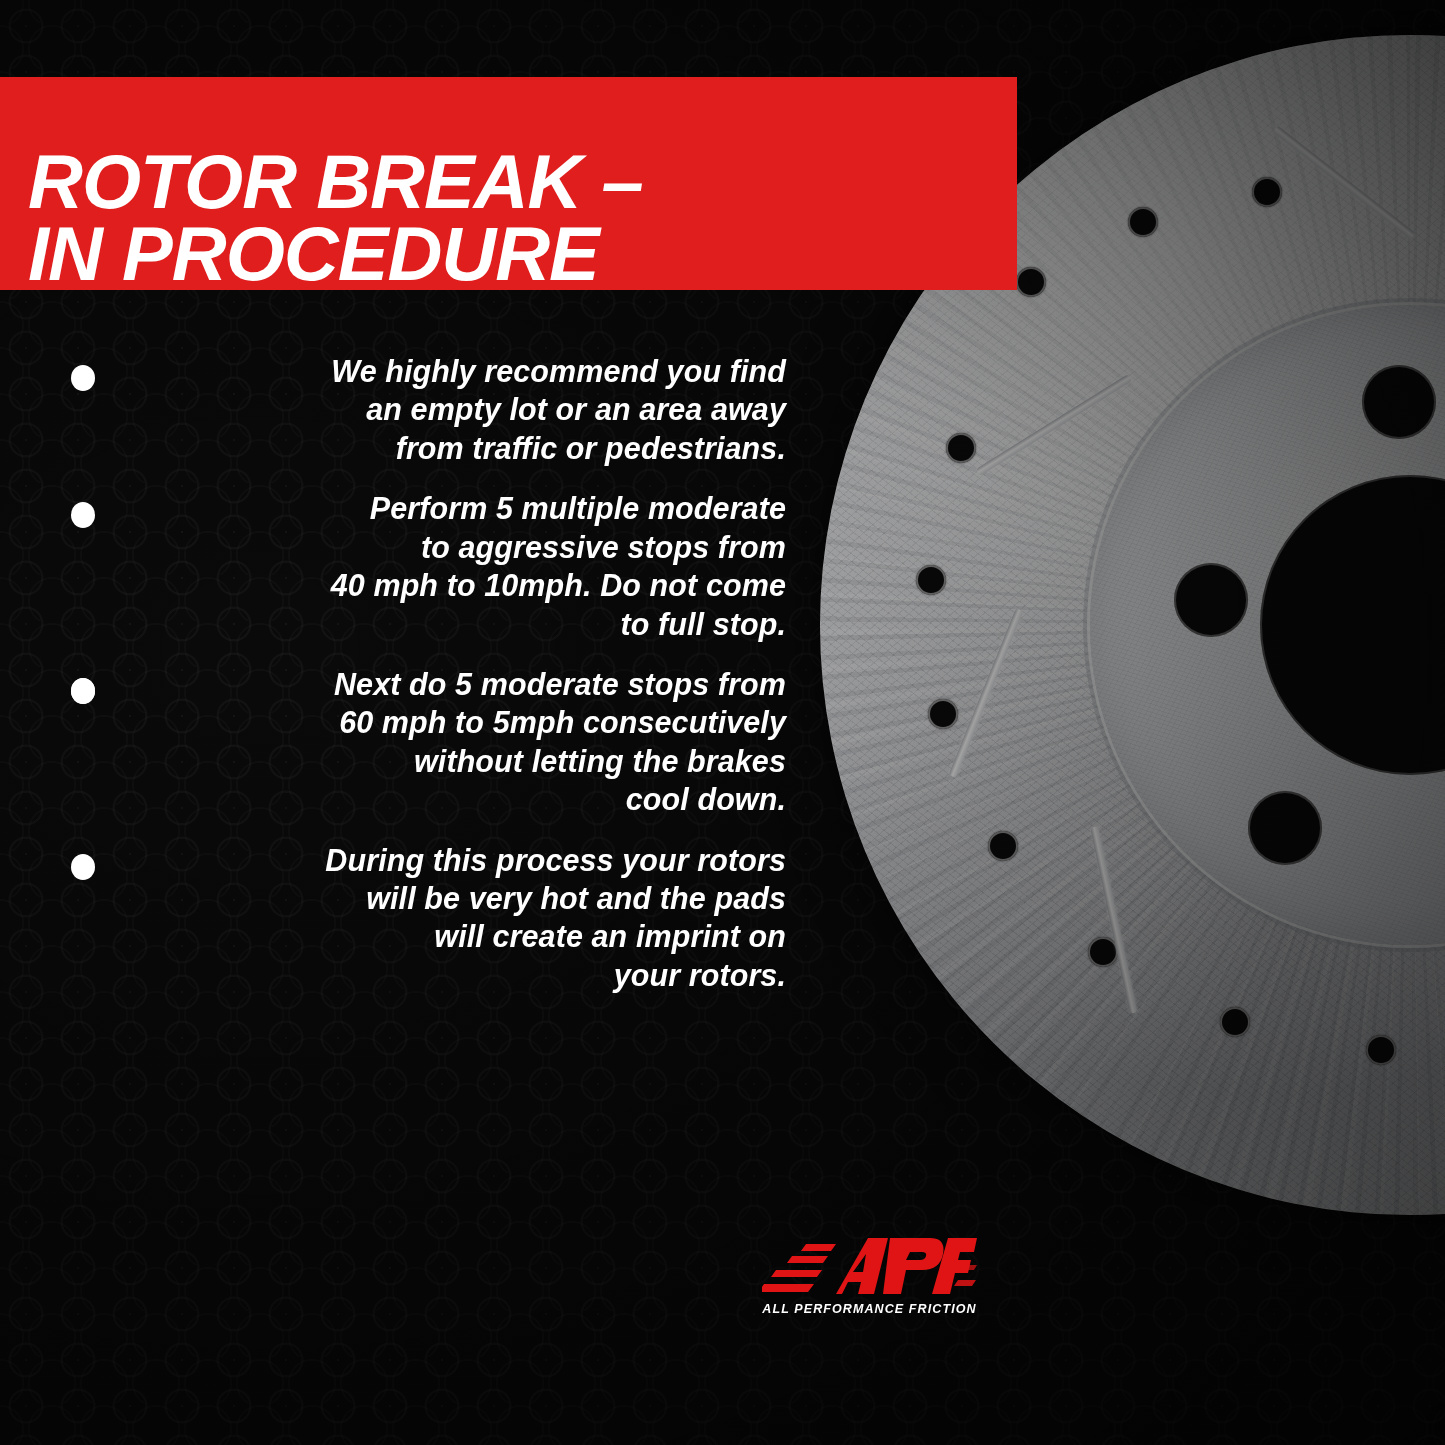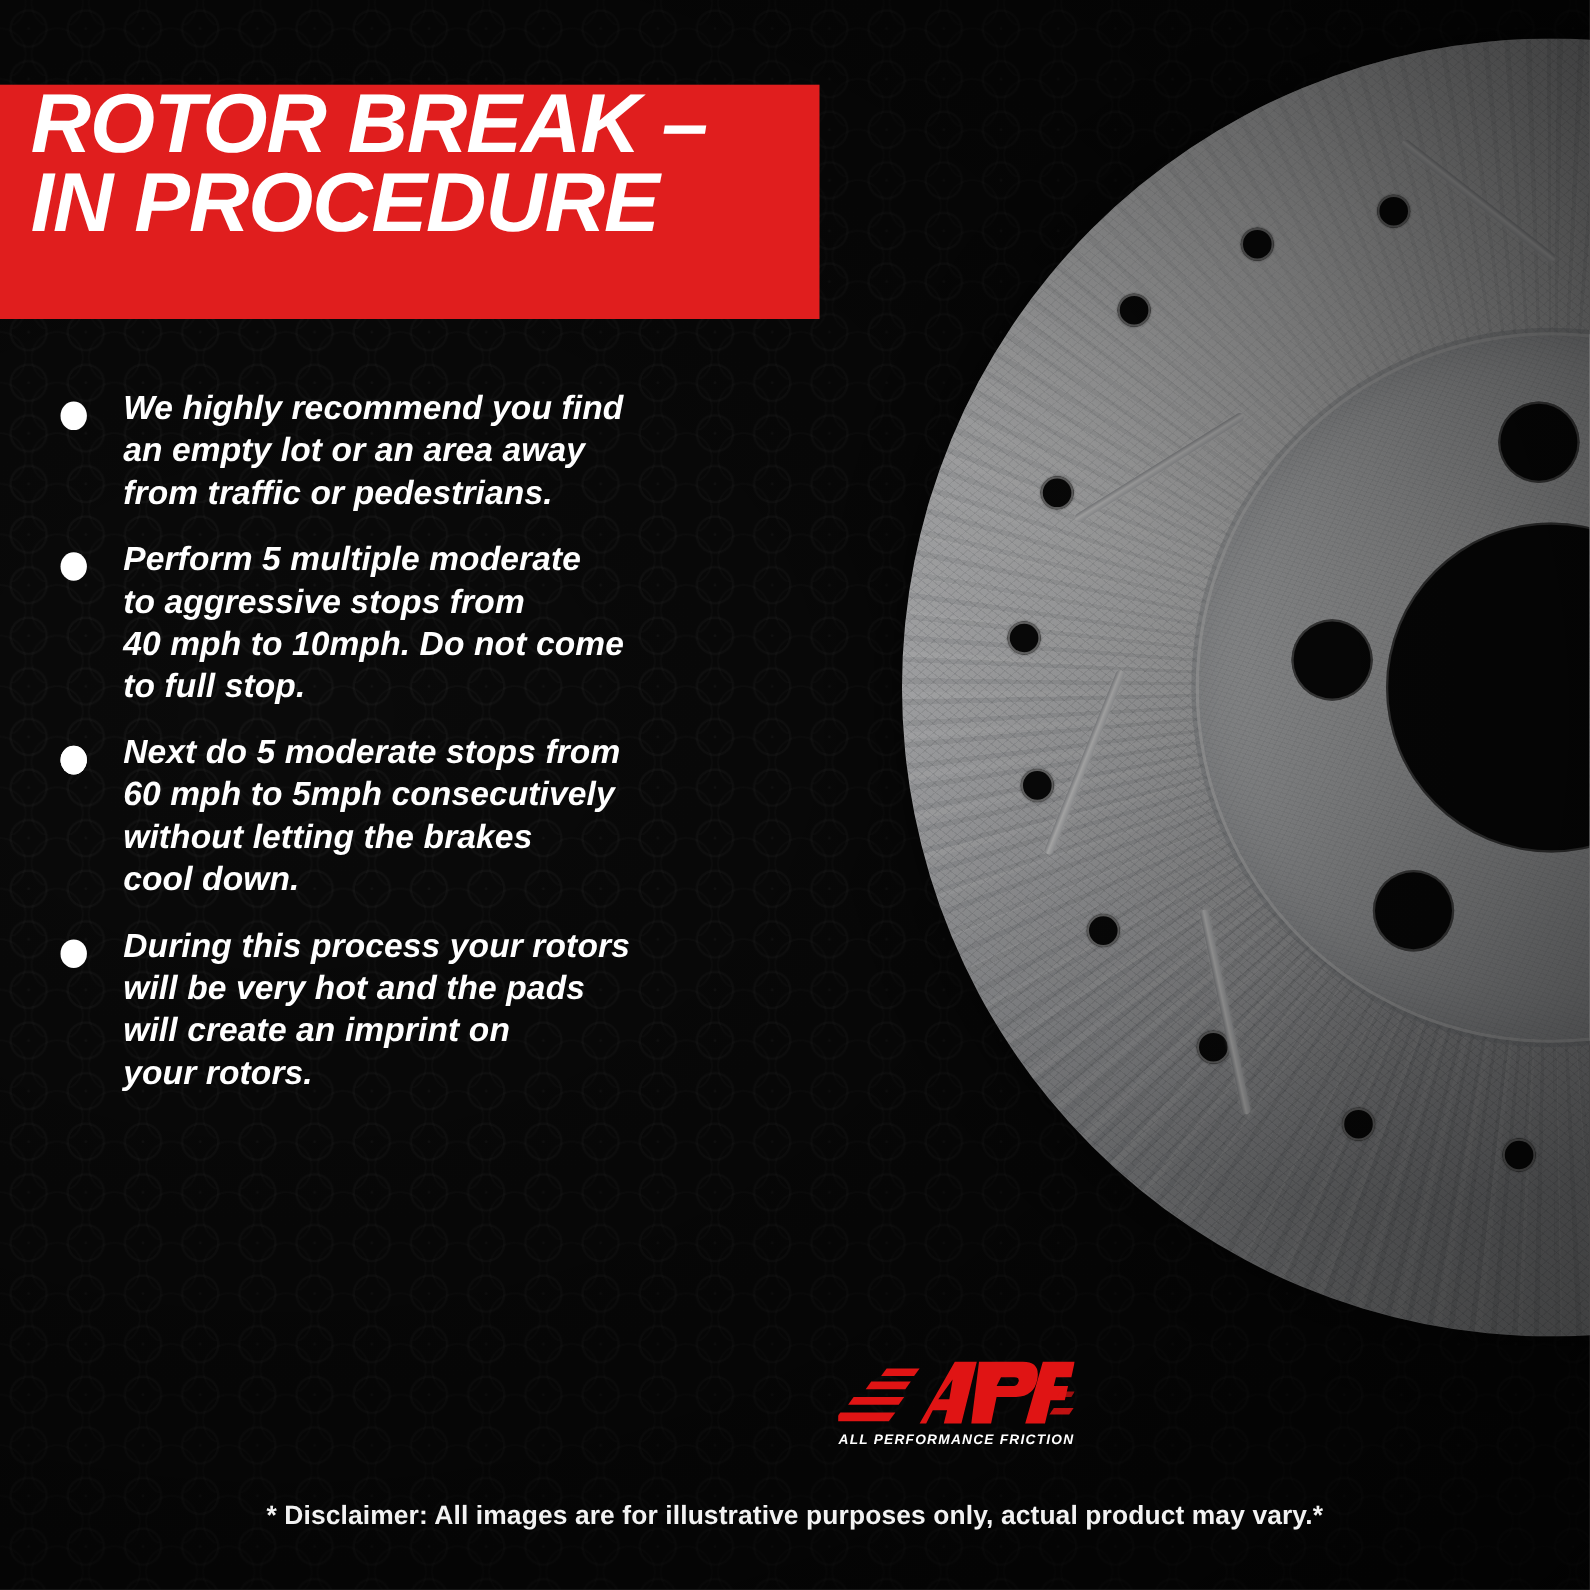--- a/index.html
+++ b/index.html
@@ -93,38 +93,38 @@
     border-radius:4px;
     box-shadow:0 0 3px rgba(255,255,255,.6);
   }
   .lug{
     position:absolute;border-radius:50%;background:#0b0b0b;
     box-shadow:inset 0 0 0 2px rgba(255,255,255,0.35);
   }
 
   
   .banner{
-    position:absolute;left:0;top:77px;width:745px;height:213px;
+    position:absolute;left:0;top:77px;width:1017px;height:213px;
     background:var(--red,#e01e1e);
-    display:flex;align-items:flex-start;
+    display:flex;align-items:flex-end;
   }
   .banner h1{
     margin:0;padding:0 0 0 28px;
     color:#fff;
     font-family:"Liberation Sans",sans-serif;
     font-weight:bold;font-style:italic;
     font-size:76px;line-height:.95;
     letter-spacing:-1px;
     white-space:pre-line;
     transform:scaleX(1.0);
   }
 
   
   .bullets{
-    position:absolute;left:0;top:352px;width:770px;
+    position:absolute;left:16px;top:352px;width:770px;text-align:right;
   }
   .bullet{
     position:relative;
     padding-left:112px;
     margin-bottom:22px;
   }
   .dot{
     position:absolute;left:55px;top:13px;
     width:24px;height:26px;border-radius:50%;
     background:#fff;
@@ -254,15 +254,14 @@
 
         <path d="M186 6 L215 6 L212 20 L198 20 L196 28 L209 28 L206 41 L193 41 L188 62 L170 62 Z"></path>
 
         <path d="M196 48 L214 48 L210 54 L192 54 Z" opacity="0.85"></path>
         <path d="M202 33 L215 33 L212 38 L199 38 Z" opacity="0.7"></path>
       </g>
     </svg>
     <div class="logo-tagline">ALL PERFORMANCE FRICTION</div>
   </div>
 
-  <div class="disclaimer">* Disclaimer: All images are for illustrative purposes only, actual product may vary.*</div>
 
 </div>
 
 </body></html>

